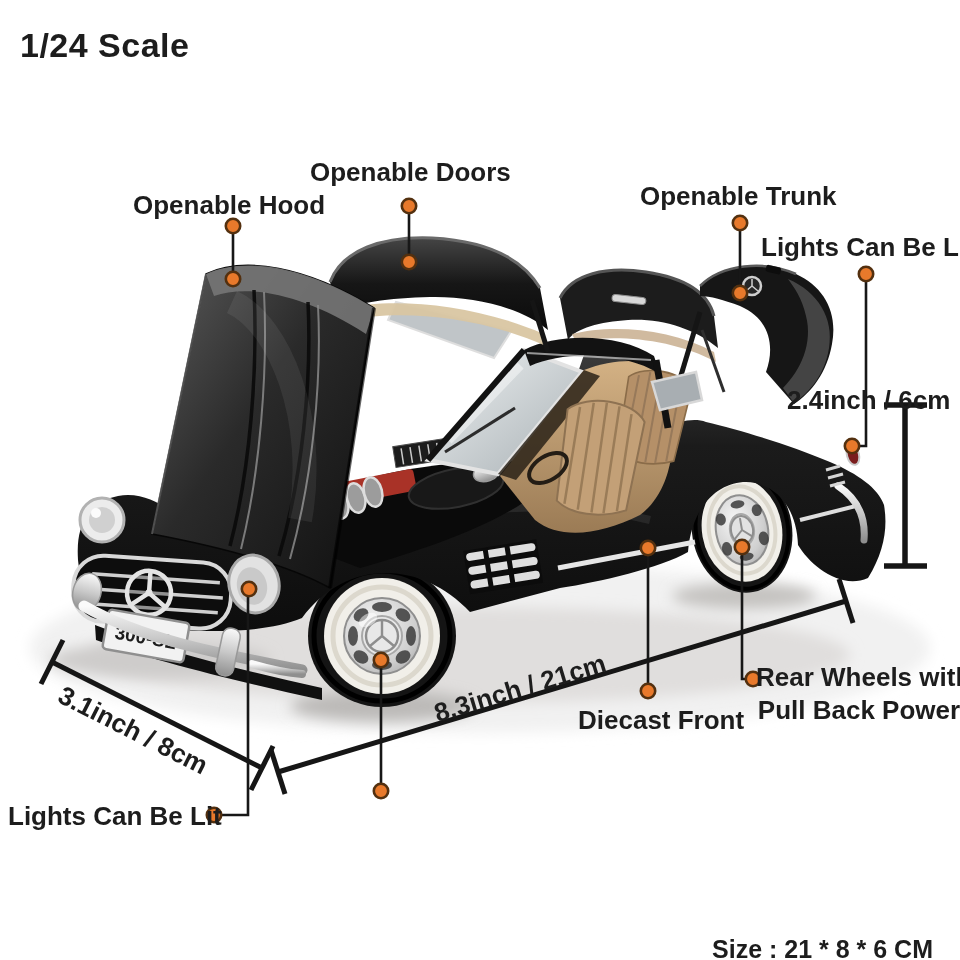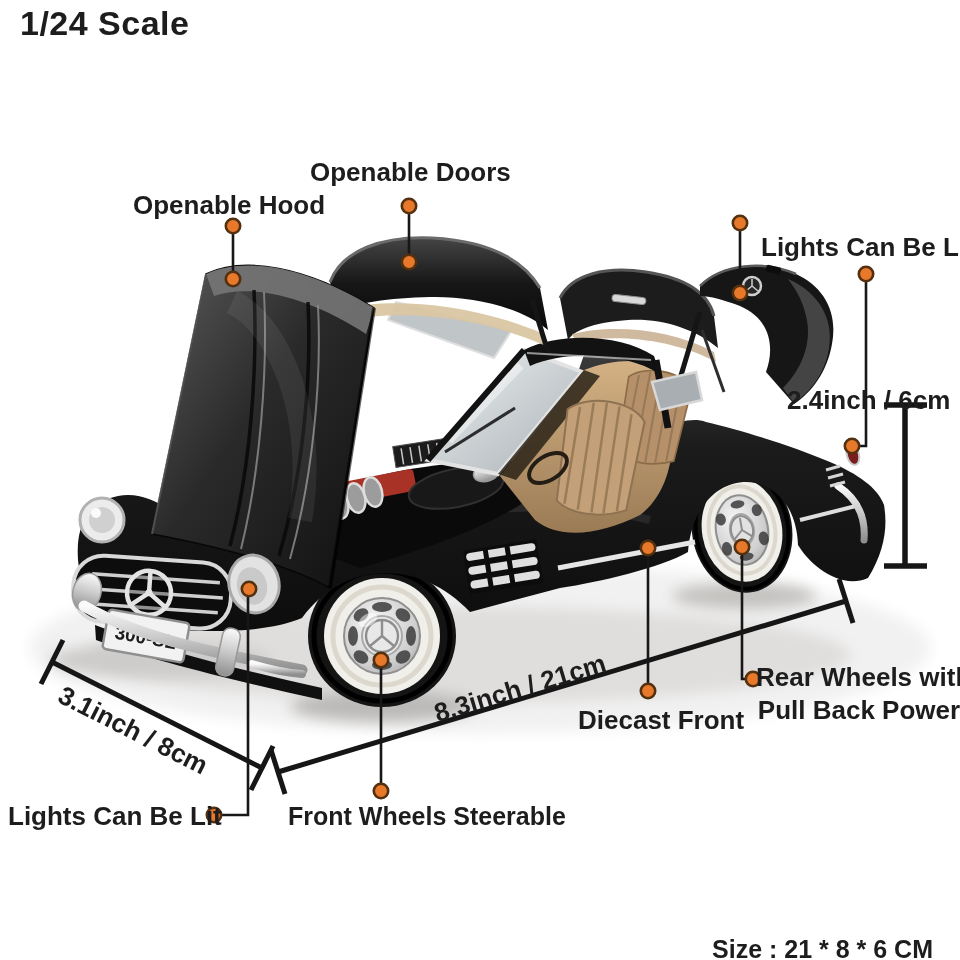--- a/index.html
+++ b/index.html
@@ -290,37 +290,37 @@
         <circle class="dot" cx="249" cy="589" r="7.2" fill="#e8792b" stroke="#53300f"></circle>
     <circle class="dot" cx="381" cy="660" r="7.2" fill="#e8792b" stroke="#53300f"></circle>
         <circle class="dot" cx="381" cy="791" r="7.2" fill="#e8792b" stroke="#53300f"></circle>
     <circle class="dot" cx="648" cy="548" r="7.2" fill="#e8792b" stroke="#53300f"></circle>
         <circle class="dot" cx="648" cy="691" r="7.2" fill="#e8792b" stroke="#53300f"></circle>
     <circle class="dot" cx="742" cy="547" r="7.2" fill="#e8792b" stroke="#53300f"></circle>
         <circle class="dot" cx="753" cy="679" r="7.2" fill="#e8792b" stroke="#53300f"></circle>
   </g>
 </svg>
 
-<div class="lbl scale-lbl" style="left:20px;top:2px">1/24 Scale</div>
+<div class="lbl scale-lbl" style="left:20px;top:24px">1/24 Scale</div>
 
 <div class="lbl" style="left:133px;top:189px">Openable Hood</div>
 <div class="lbl" style="left:310px;top:156px">Openable Doors</div>
+<div class="lbl" style="left:640px;top:180px">Openable Trunk</div>
 <div class="lbl" style="left:761px;top:231px">Lights Can Be Lit</div>
 
 <div class="lbl dim" style="left:787px;top:384px">2.4inch / 6cm</div>
 <div class="lbl dim center rot" style="left:405px;top:672px;width:230px;transform:rotate(-16.8deg)">8.3inch / 21cm</div>
 <div class="lbl dim center rot" style="left:33px;top:714px;width:200px;transform:rotate(26.8deg)">3.1inch / 8cm</div>
 
 <div class="lbl" style="left:578px;top:704px">Diecast Front</div>
 
 <div class="lbl center two-line" style="left:756px;top:661px;width:206px">
   <div>Rear Wheels with</div>
   <div>Pull Back Power</div>
 </div>
 
 <div class="lbl" style="left:8px;top:800px">Lights Can Be Lit</div>
-<div class="lbl" style="left:288px;top:801px;font-size:25px">Front Wheels Steerable</div>
 
 <div class="lbl right size-note" style="right:27px;top:884px">
   <div>Size : 21 * 8 * 6 CM</div>
 </div>
 
 </div>
 
 </body></html>

